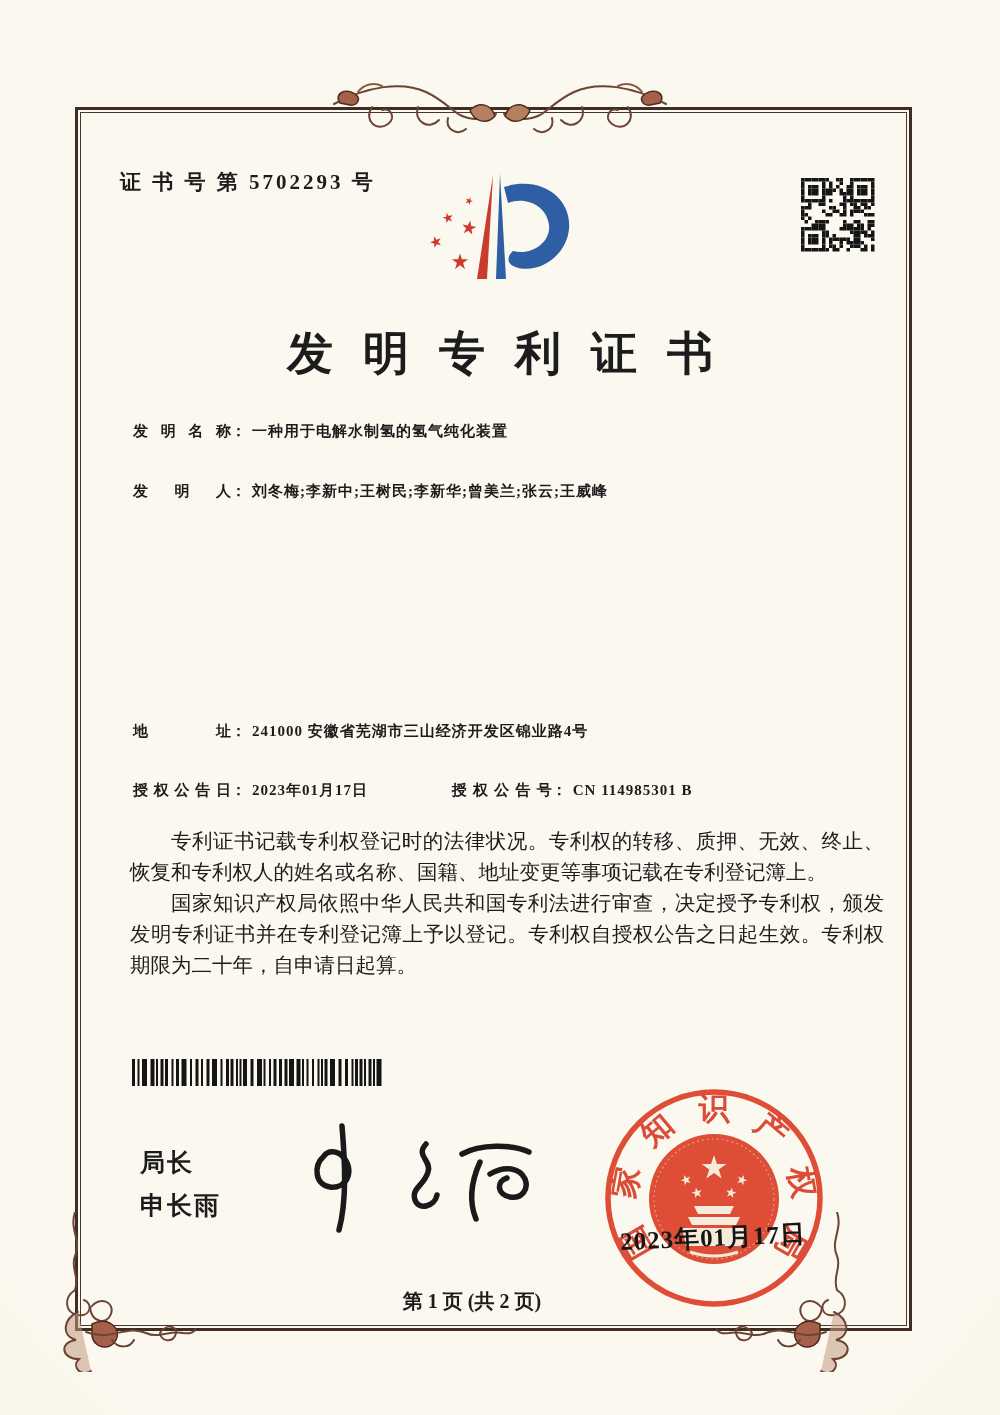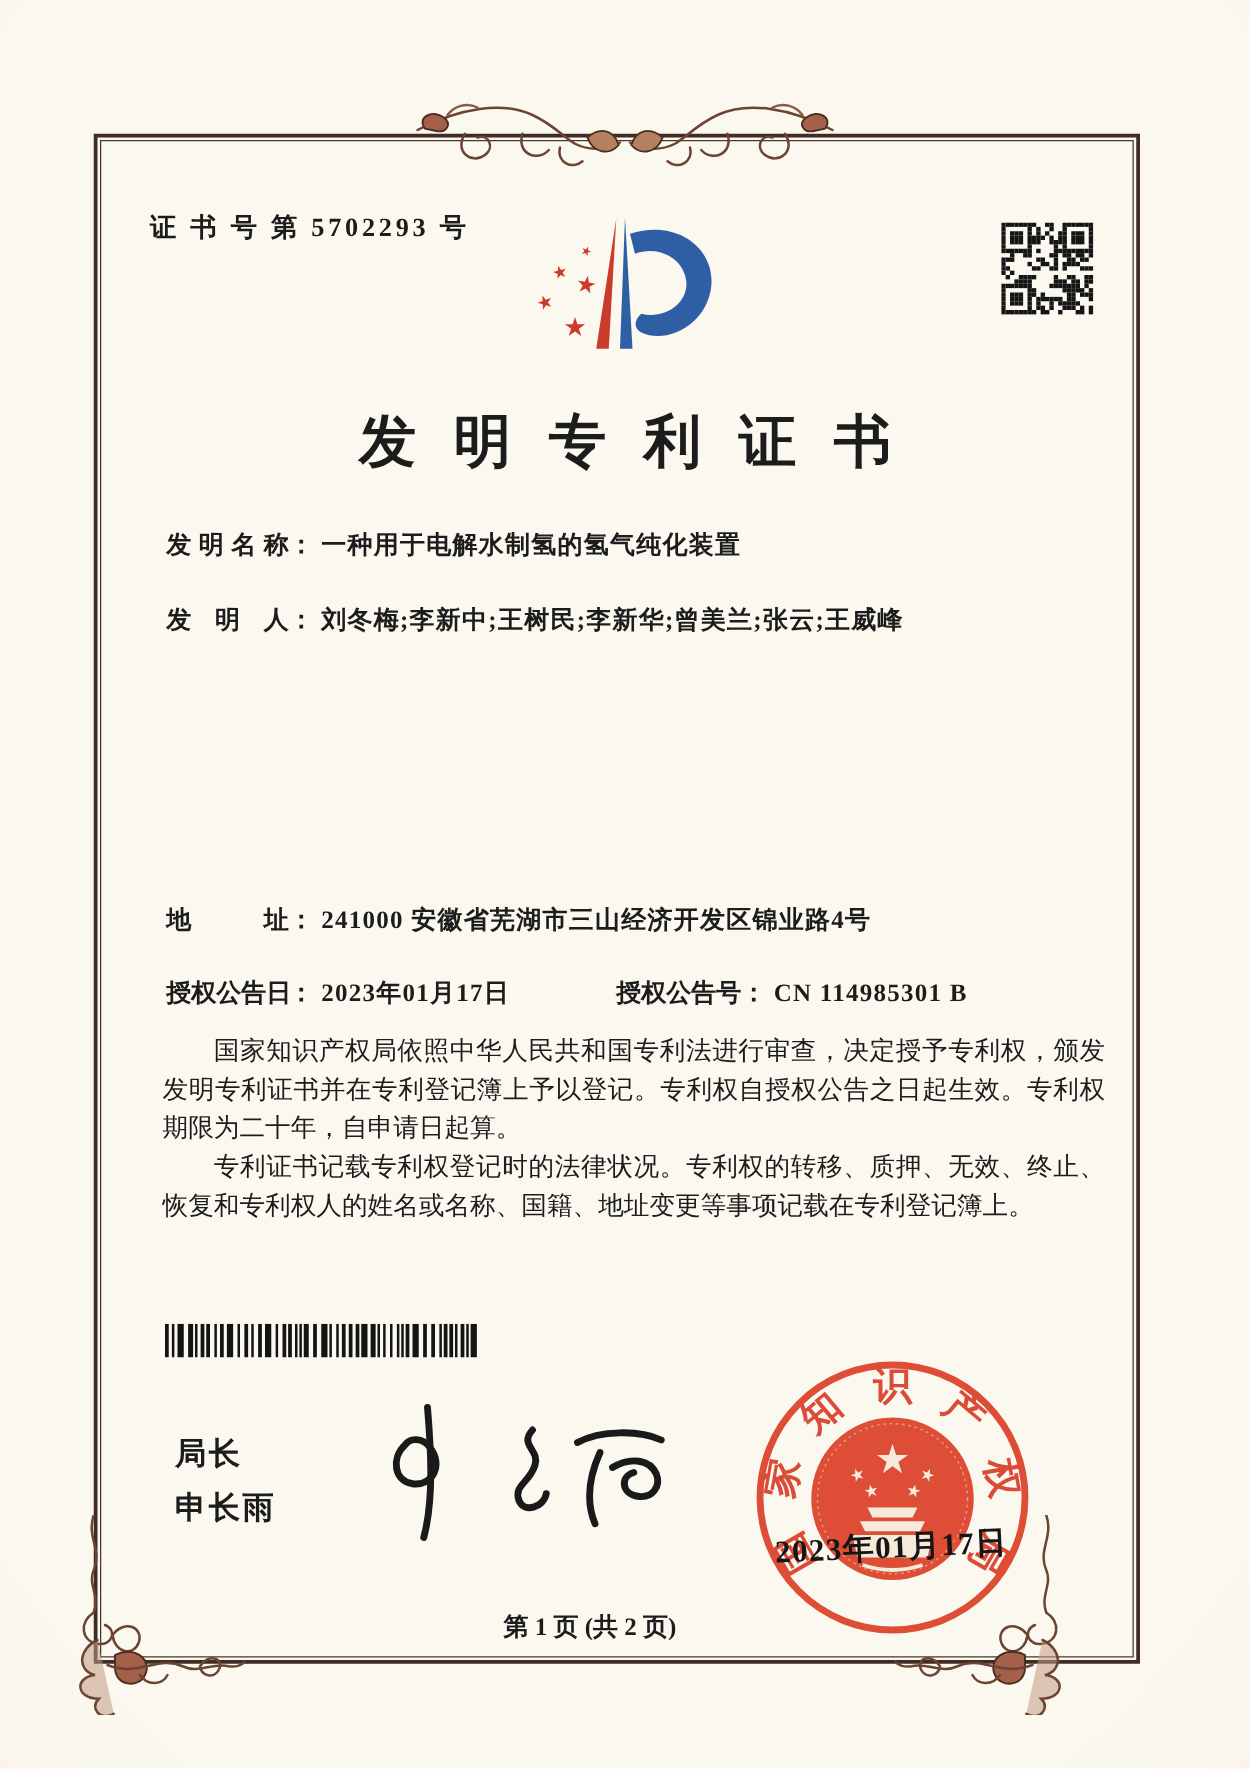--- a/index.html
+++ b/index.html
@@ -16,21 +16,21 @@
   .cert-no{
     position:absolute; left:120px; top:168px; font-size:21px; font-weight:600;
     letter-spacing:3px;
   }
   .logo{ position:absolute; left:420px; top:170px; width:150px; height:115px; }
   .qr{ position:absolute; left:801px; top:178px; width:74px; height:74px; }
   .title{
     position:absolute; left:0; right:0; top:296px; text-align:center;
     font-size:46px; font-weight:700; letter-spacing:30px; padding-left:30px;margin-top:27px;
   }
-  .field-row{ position:absolute; left:133px; font-size:20px; font-weight:600; white-space:nowrap; }
+  .field-row{ position:absolute; left:133px; font-size:15px; font-weight:600; white-space:nowrap; }
   .field-label{
     display:inline-block; width:98px; text-align:justify; text-align-last:justify;
     vertical-align:bottom;
   }
   .field-colon{ display:inline-block; }
   .field-value{ margin-left:6px; letter-spacing:1px; }
   .field-pair2{ margin-left:60px; }
   .field-pair2 .field-label{ width:100px;margin-left:20px; }
   .body-text{
     position:absolute; left:130px; top:826px; width:754px;
@@ -371,22 +371,22 @@
   <div class="field-row" style="top:781px">
     <span>
       <span class="field-label">授权公告日</span><span class="field-colon">：</span><span class="field-value">2023年01月17日</span>
     </span>
     <span class="field-pair2">
       <span class="field-label">授权公告号</span><span class="field-colon">：</span><span class="field-value">CN 114985301 B</span>
     </span>
   </div>
 
   <div class="body-text">
+    <p>专利证书记载专利权登记时的法律状况。专利权的转移、质押、无效、终止、恢复和专利权人的姓名或名称、国籍、地址变更等事项记载在专利登记簿上。</p>
     <p>国家知识产权局依照中华人民共和国专利法进行审查，决定授予专利权，颁发发明专利证书并在专利登记簿上予以登记。专利权自授权公告之日起生效。专利权期限为二十年，自申请日起算。</p>
-    <p>专利证书记载专利权登记时的法律状况。专利权的转移、质押、无效、终止、恢复和专利权人的姓名或名称、国籍、地址变更等事项记载在专利登记簿上。</p>
   </div>
 
   <svg class="barcode" id="barcode" viewBox="0 0 252 27" preserveAspectRatio="none">
       <rect x="0" y="0" width="3" height="27" fill="#141414"></rect>
       <rect x="5.5" y="0" width="2" height="27" fill="#141414"></rect>
       <rect x="10" y="0" width="5" height="27" fill="#141414"></rect>
       <rect x="18.5" y="0" width="4" height="27" fill="#141414"></rect>
       <rect x="24" y="0" width="2" height="27" fill="#141414"></rect>
       <rect x="28.5" y="0" width="3" height="27" fill="#141414"></rect>
       <rect x="33" y="0" width="3" height="27" fill="#141414"></rect>

